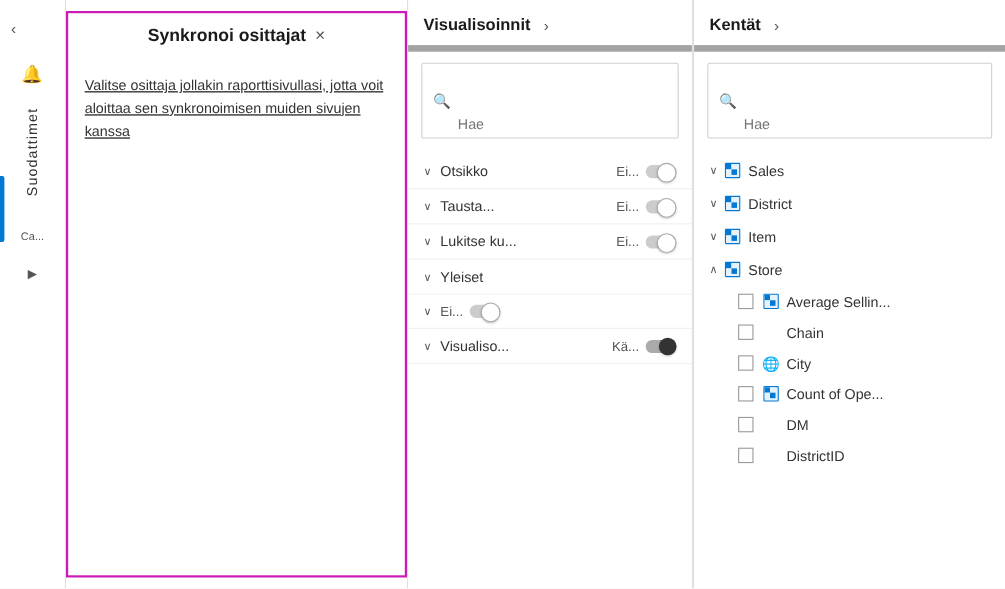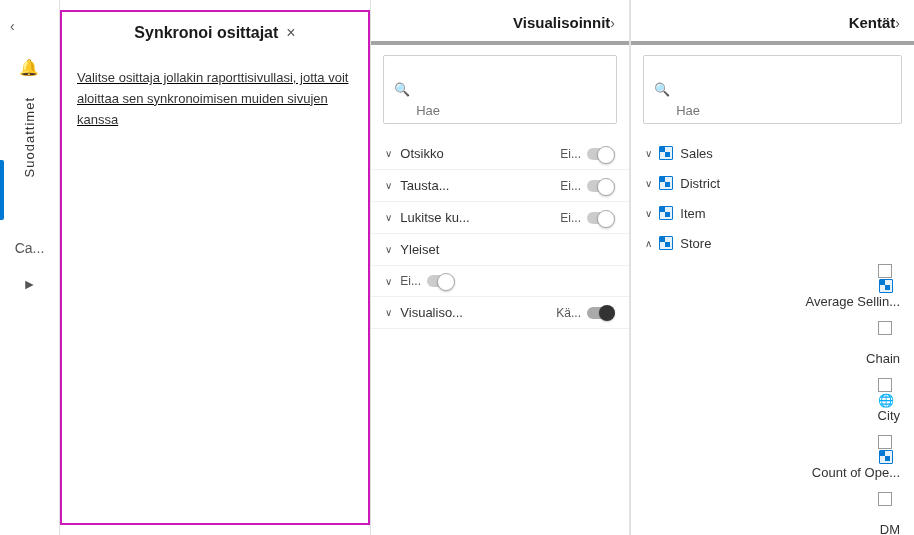--- a/index.html
+++ b/index.html
@@ -63,23 +63,23 @@
       position: absolute;
       left: 0;
       top: 160px;
       width: 4px;
       height: 60px;
       background: #0078d4;
       border-radius: 0 2px 2px 0;
     }
 
     .sidebar-text-ca {
-      font-size: 14px;
-      color: #555;
-      margin-top: 63px;
+      font-size: 10px;
+      color: #555;
+      margin-top: 32px;
     }
 
     .sidebar-play-icon {
       margin-top: 20px;
       color: #555;
       font-size: 14px;
       cursor: pointer;
     }
 
     
@@ -133,23 +133,24 @@
       border-right: 1px solid #e0e0e0;
       background: #fff;
       flex-shrink: 0;
       display: flex;
       flex-direction: column;
     }
 
     .panel-header {
       display: flex;
       align-items: center;
-      justify-content: flex-end;
+      justify-content: flex-start;
       padding: 14px 14px 10px 14px;
-      border-bottom: 4px solid #a3a3a3;
+      border-bottom: 6px solid #a3a3a3;
+      gap: 12px;
     }
 
     .panel-title {
       font-size: 15px;
       font-weight: 600;
       color: #1a1a1a;
     }
 
     .panel-arrow {
       color: #555;
@@ -333,24 +334,23 @@
       font-size: 13px;
     }
 
     .field-label {
       color: #333;
       font-size: 13px;
     }
 
     .field-child {
       display: flex;
-      align-items: flex-end;
+      align-items: center;
       padding: 6px 14px 6px 40px;
       cursor: pointer;
-      flex-direction: column;
     }
 
     .field-checkbox {
       width: 14px;
       height: 14px;
       border: 1px solid #999;
       margin-right: 8px;
       flex-shrink: 0;
       background: #fff;
     }

